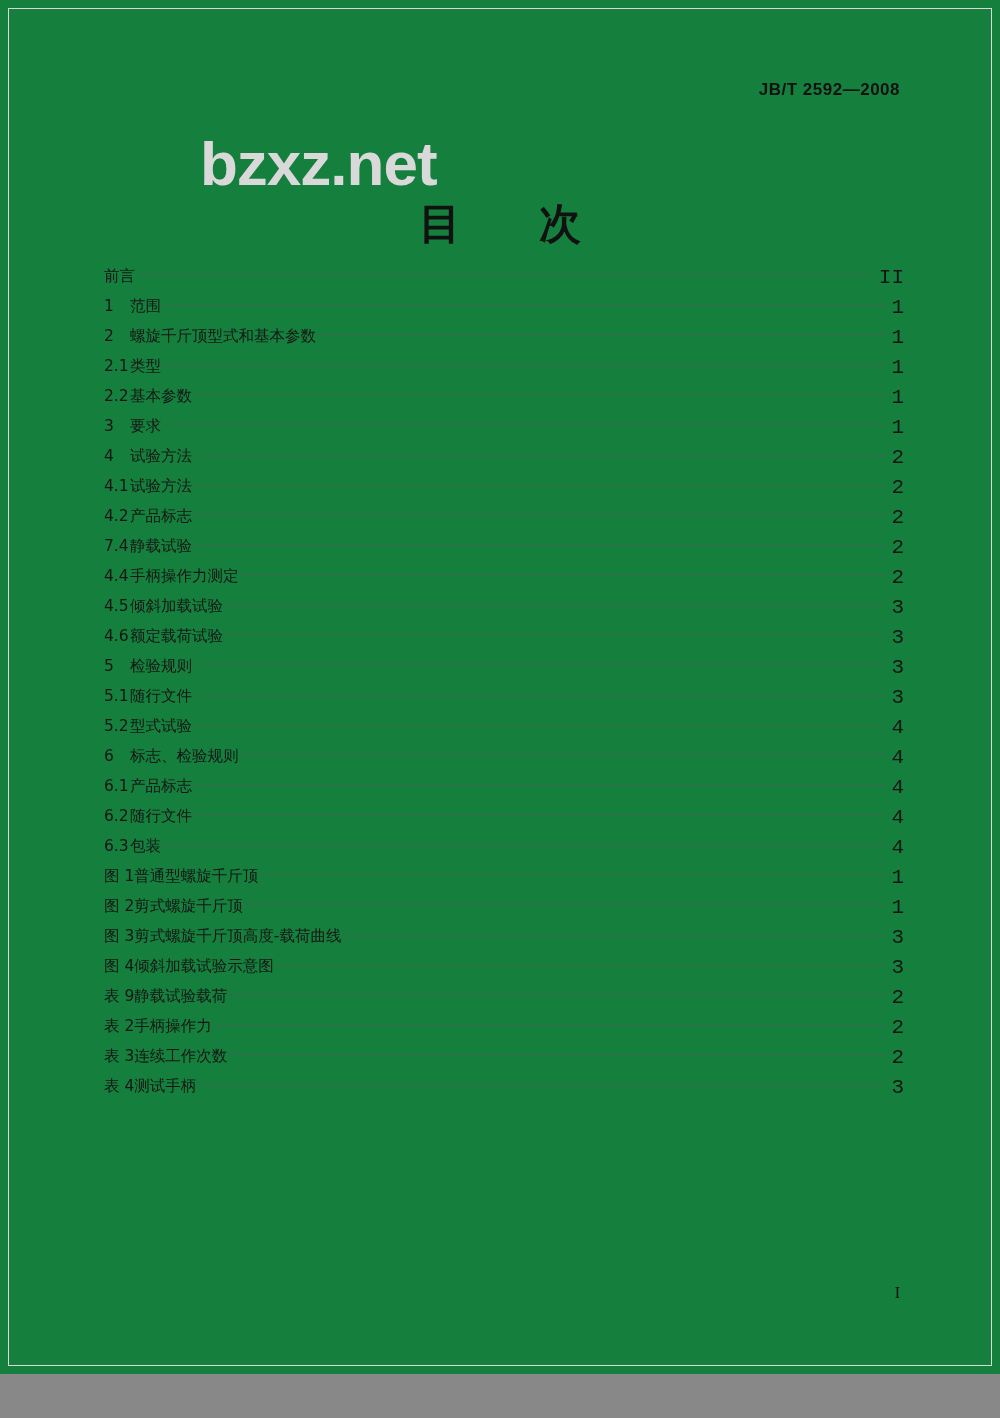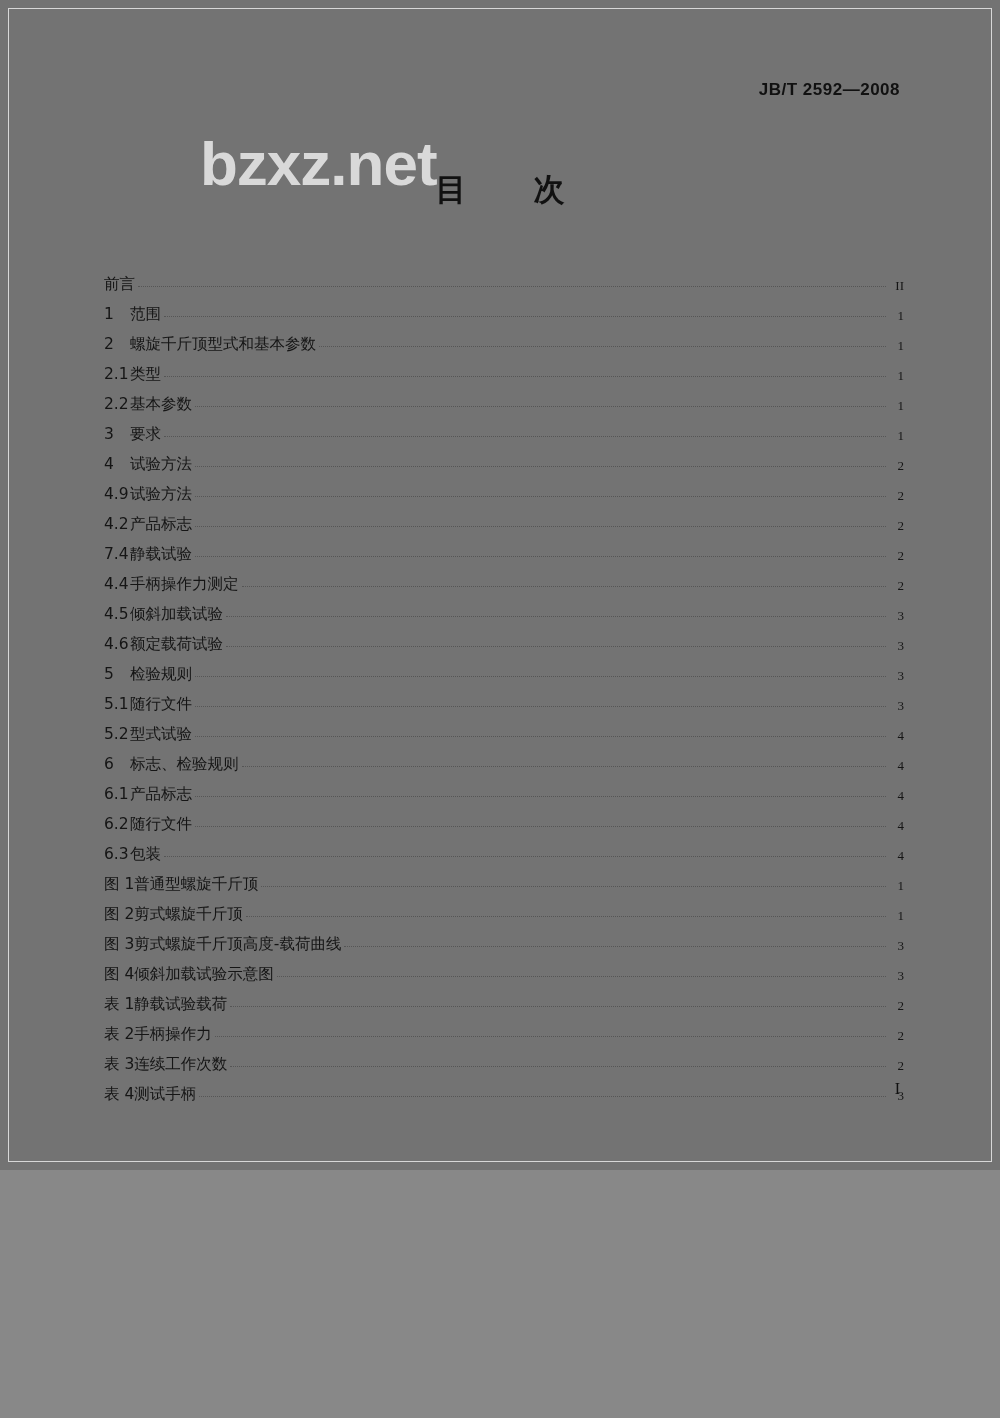--- a/index.html
+++ b/index.html
@@ -3,22 +3,22 @@
 <meta charset="utf-8">
 <style>
   html, body {
     margin: 0;
     padding: 0;
     background: #888;
   }
   .page {
     position: relative;
     width: 1000px;
-    height: 1170px;
-    background: #737373;
+    height: 1374px;
+    background: #15803d;
     margin: 0 auto;
     overflow: hidden;
     font-family: "Liberation Serif", serif;
     color: #1a1a1a;
     box-sizing: border-box;
   }
   .page-border {
     position: absolute;
     left: 8px;
     top: 8px;
@@ -43,40 +43,40 @@
     left: 200px;
     font-family: "Liberation Sans", sans-serif;
     font-weight: bold;
     font-size: 62px;
     color: #d9d9d9;
     letter-spacing: -1px;
     user-select: none;
   }
   .doc-title {
     position: absolute;
-    top: 169px;
+    top: 196px;
     left: 0;
     width: 100%;
     text-align: center;
     font-family: "DejaVu Sans", sans-serif;
-    font-size: 31px;
+    font-size: 42px;
     font-weight: bold;
     letter-spacing: 18px;
     text-indent: 18px;
     color: #111;
   }
   .toc {
     position: absolute;
     top: 262px;
     left: 104px;
     width: 800px;
   }
   .toc-row {
     display: flex;
-    align-items: flex-end;
+    align-items: center;
     font-size: 16.5px;
     line-height: 1;
     height: 30px;
   }
   .toc-label {
     white-space: nowrap;
     font-family: "DejaVu Sans", sans-serif;
     font-size: 15.5px;
     color: #151515;
     padding-right: 3px;
@@ -89,22 +89,22 @@
   .toc-dots {
     flex: 1 1 auto;
     border-bottom: 1.5px dotted #555;
     margin-bottom: 5px;
     height: 0;
     min-width: 10px;
   }
   .toc-page {
     white-space: nowrap;
     padding-left: 4px;
-    font-family: Liberation Serif, serif;
-    font-size: 13px;
+    font-family: Liberation Mono, monospace;
+    font-size: 21px;
     text-align: right;
     min-width: 14px;
     color: #151515;
   }
   .page-footer {
     position: absolute;
     bottom: 72px;
     right: 100px;
     font-family: "Liberation Serif", serif;
     font-size: 16px;
@@ -153,21 +153,21 @@
         <span class="toc-label"><span class="toc-num-col">3</span><span>要求</span></span>
         <span class="toc-dots"></span>
         <span class="toc-page">1</span>
       </div>
       <div class="toc-row">
         <span class="toc-label"><span class="toc-num-col">4</span><span>试验方法</span></span>
         <span class="toc-dots"></span>
         <span class="toc-page">2</span>
       </div>
       <div class="toc-row">
-        <span class="toc-label"><span class="toc-num-col">4.9</span><span>试验方法</span></span>
+        <span class="toc-label"><span class="toc-num-col">4.1</span><span>试验方法</span></span>
         <span class="toc-dots"></span>
         <span class="toc-page">2</span>
       </div>
       <div class="toc-row">
         <span class="toc-label"><span class="toc-num-col">4.2</span><span>产品标志</span></span>
         <span class="toc-dots"></span>
         <span class="toc-page">2</span>
       </div>
       <div class="toc-row">
         <span class="toc-label"><span class="toc-num-col">7.4</span><span>静载试验</span></span>
@@ -238,21 +238,21 @@
         <span class="toc-label"><span class="toc-num-col">图 3</span><span>剪式螺旋千斤顶高度-载荷曲线</span></span>
         <span class="toc-dots"></span>
         <span class="toc-page">3</span>
       </div>
       <div class="toc-row">
         <span class="toc-label"><span class="toc-num-col">图 4</span><span>倾斜加载试验示意图</span></span>
         <span class="toc-dots"></span>
         <span class="toc-page">3</span>
       </div>
       <div class="toc-row">
-        <span class="toc-label"><span class="toc-num-col">表 1</span><span>静载试验载荷</span></span>
+        <span class="toc-label"><span class="toc-num-col">表 9</span><span>静载试验载荷</span></span>
         <span class="toc-dots"></span>
         <span class="toc-page">2</span>
       </div>
       <div class="toc-row">
         <span class="toc-label"><span class="toc-num-col">表 2</span><span>手柄操作力</span></span>
         <span class="toc-dots"></span>
         <span class="toc-page">2</span>
       </div>
       <div class="toc-row">
         <span class="toc-label"><span class="toc-num-col">表 3</span><span>连续工作次数</span></span>

